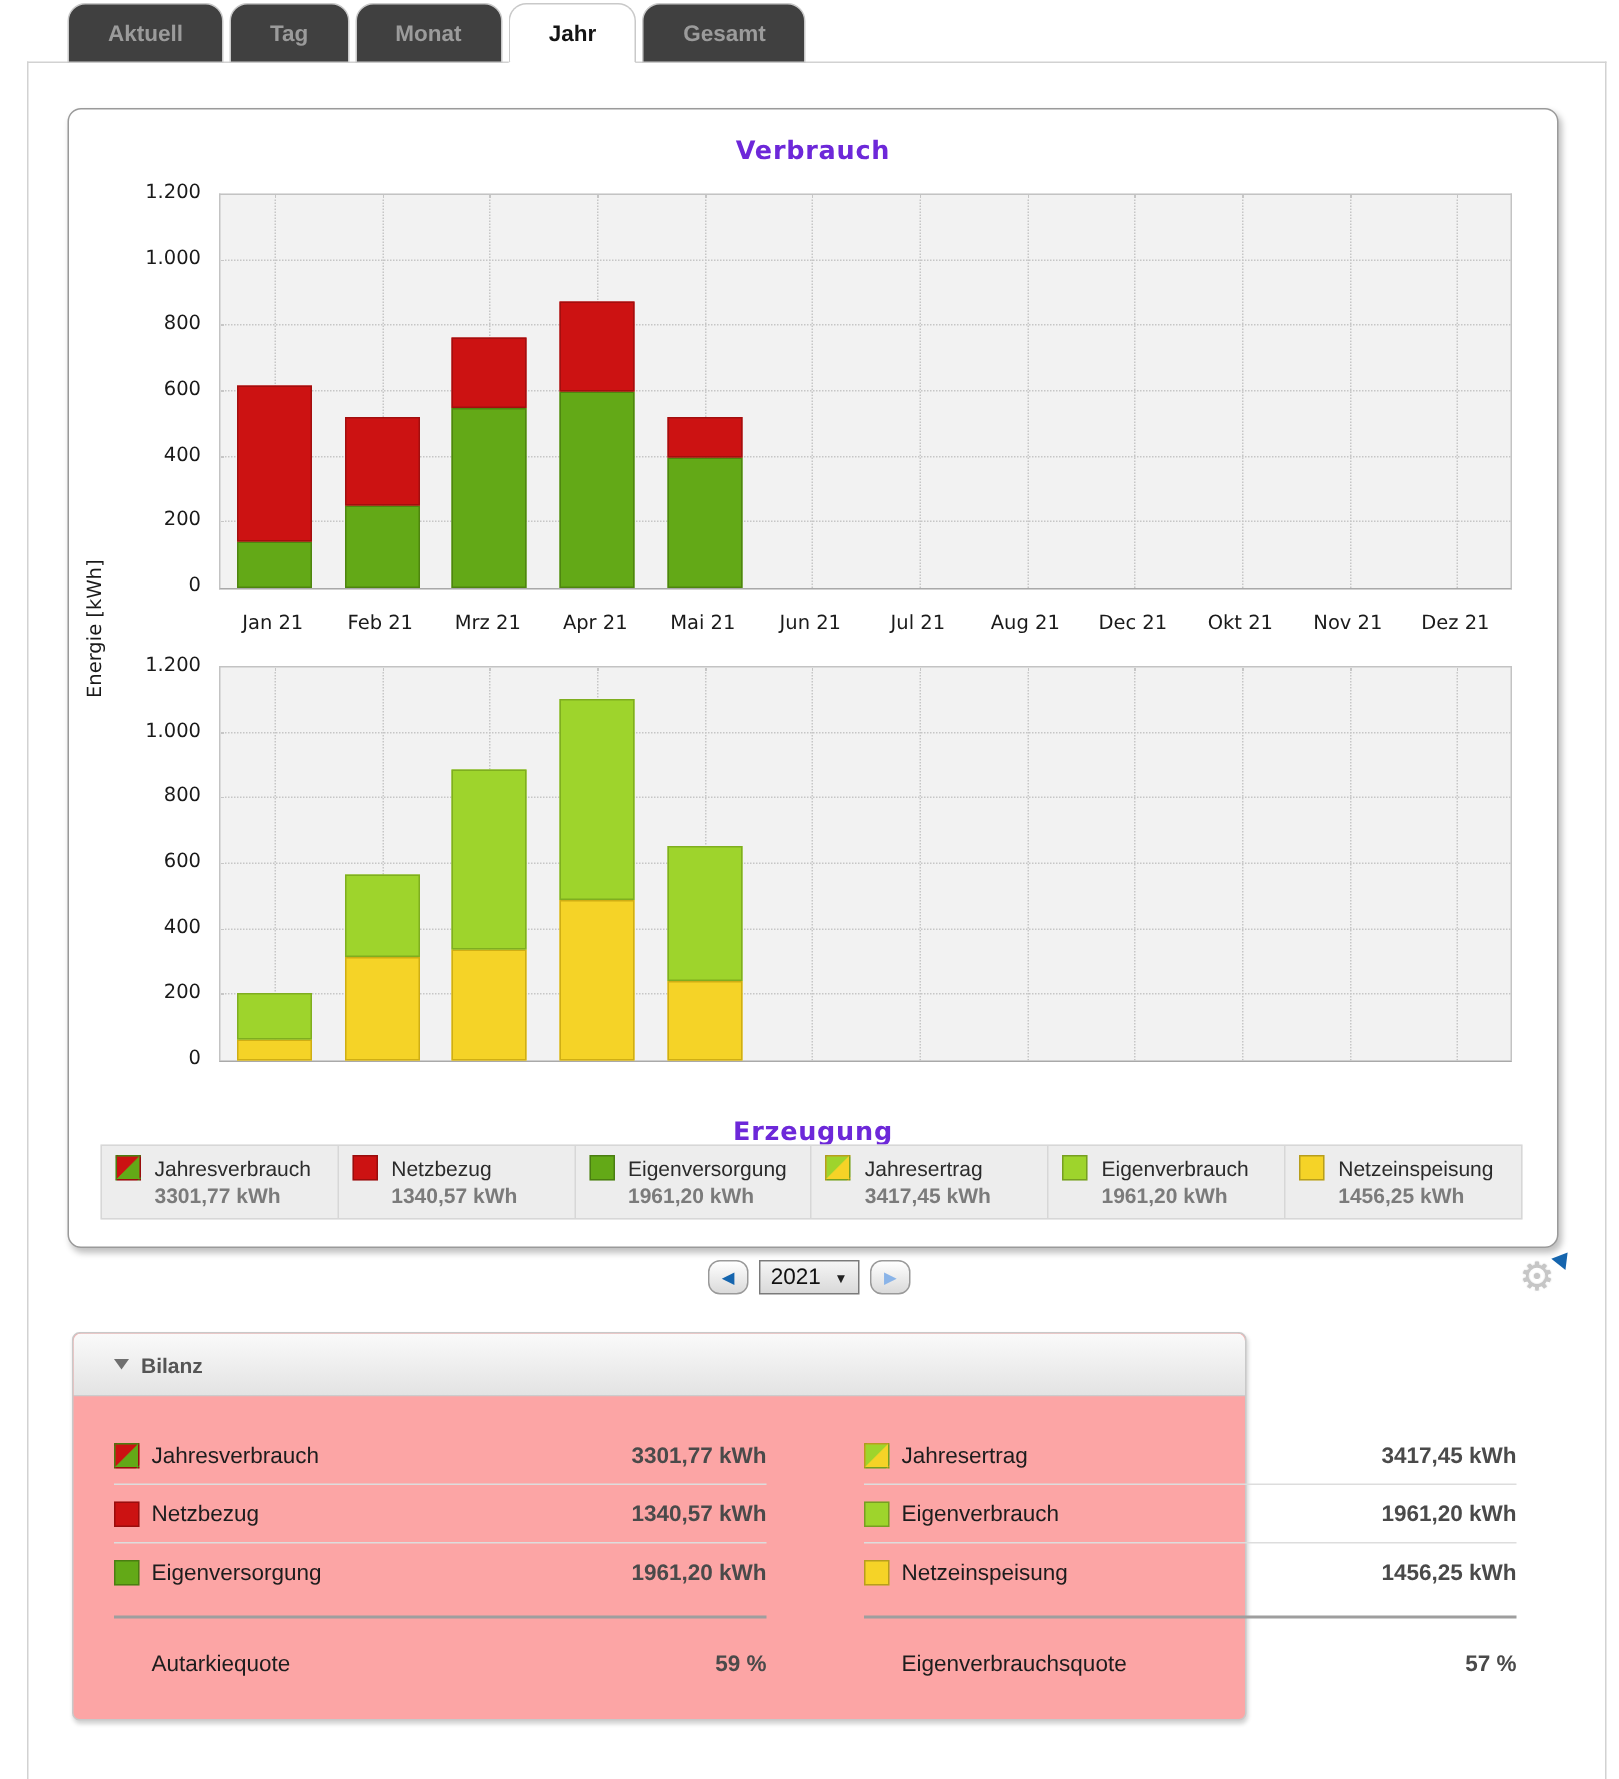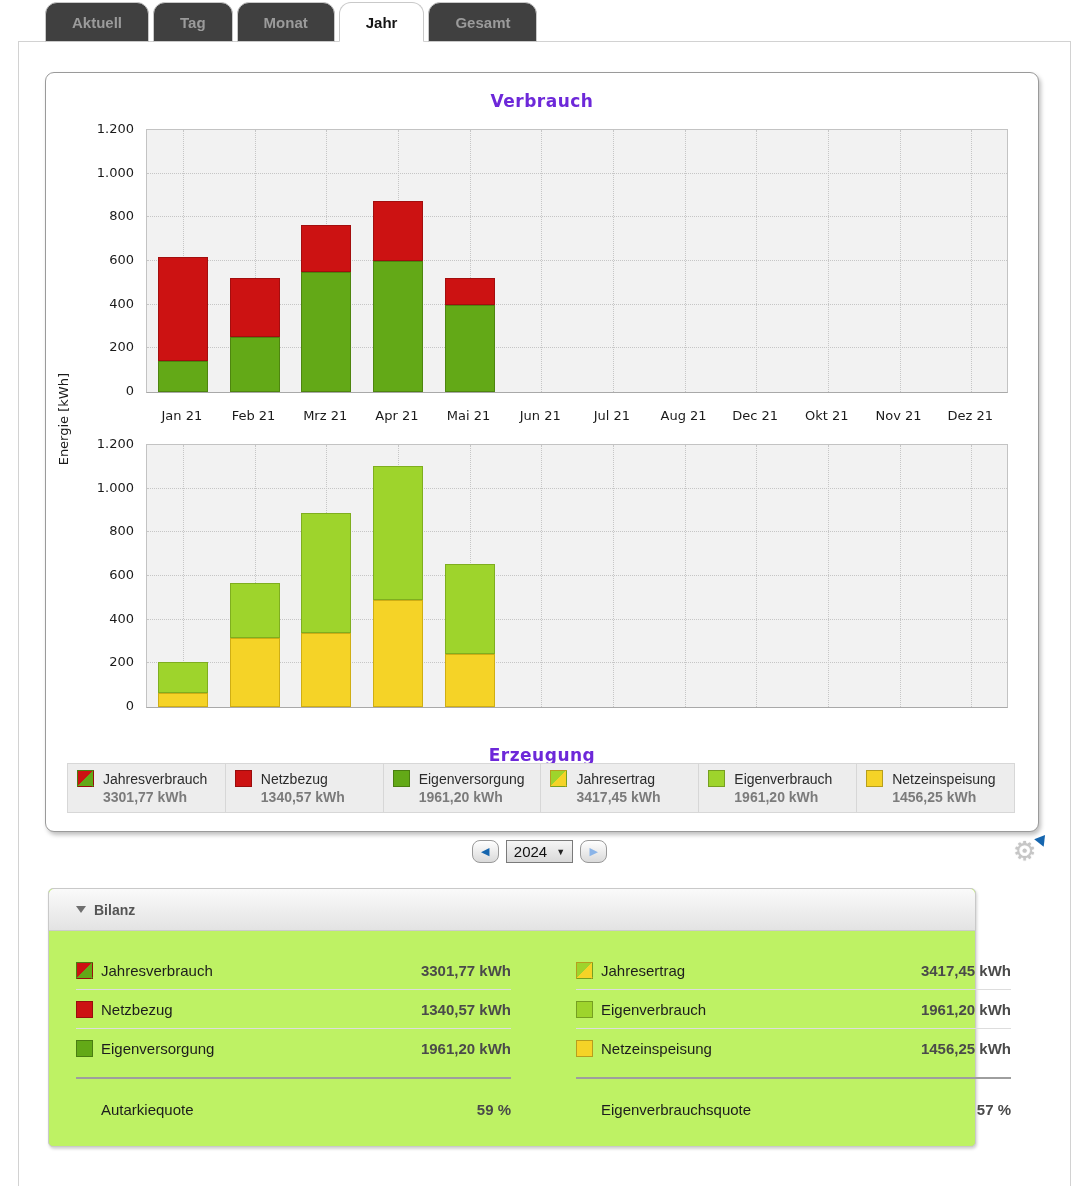--- a/index.html
+++ b/index.html
@@ -53,22 +53,22 @@
   .nav-next-glyph{color:#8ab4e8;}
   .year-select{display:inline-flex;align-items:center;gap:9px;height:23px;padding:0 7px;
     border:1px solid #7a7a7a;background:linear-gradient(#f5f5f5,#d9d9d9);font-size:15px;color:#111;
     cursor:pointer;box-sizing:border-box;}
   .year-caret{font-size:9px;color:#222;}
   .gear-wrap{position:absolute;top:838px;left:1013px;width:30px;height:30px;cursor:pointer;}
   .gear-glyph{font-size:26px;line-height:26px;color:#c6c6c6;text-shadow:0 1px 1px #fff,0 0 1px #9a9a9a;}
   .gear-tri{position:absolute;width:0;height:0;border-left:6px solid transparent;
     border-right:6px solid transparent;border-bottom:10px solid #1565ae;top:-4px;right:-5px;transform:rotate(38deg);}
   
-  .bilanz-panel{position:absolute;left:48px;top:888px;width:928px;height:259px;border:1px solid #c9c9c9;
-    border-radius:5px;background:#bef264;box-sizing:border-box;box-shadow:1px 2px 3px rgba(0,0,0,0.18);text-align:center;}
+  .bilanz-panel{position:absolute;left:48px;top:888px;width:783px;height:259px;border:1px solid #c9c9c9;
+    border-radius:5px;background:#fca5a5;box-sizing:border-box;box-shadow:1px 2px 3px rgba(0,0,0,0.18);text-align:center;}
   .bilanz-header{height:41px;border-bottom:1px solid #ccc;border-radius:5px 5px 0 0;
     background:linear-gradient(#fafafa,#e3e3e3);display:flex;align-items:center;padding-left:27px;gap:8px;
     cursor:pointer;}
   .collapse-tri{width:0;height:0;border-left:5px solid transparent;border-right:5px solid transparent;
     border-top:7px solid #6f6f6f;}
   .bilanz-title{font-size:14px;font-weight:700;color:#555;}
   .bcol{position:absolute;top:62px;width:435px;}
   .bcol-left{left:27px;}
   .bcol-right{left:527px;}
   .brow{height:38px;display:flex;align-items:center;}
@@ -232,21 +232,21 @@
     <div class="ytick" style="top: 406.667px;">1.000</div>
     <div class="ytick" style="top: 363px;">1.200</div>
   </div>
 
 <div class="yearnav">
   <div class="nav-inline">
     <div class="nav-btn">
       <span class="nav-prev-glyph">◀</span>
     </div>
     <div class="year-select">
-      <span>2024</span>
+      <span>2021</span>
       <span class="year-caret">▼</span>
     </div>
     <div class="nav-btn">
       <span class="nav-next-glyph">▶</span>
     </div>
   </div>
 </div>
 <div class="gear-wrap">
   <span class="gear-glyph">⚙</span>
   <span class="gear-tri"></span>

